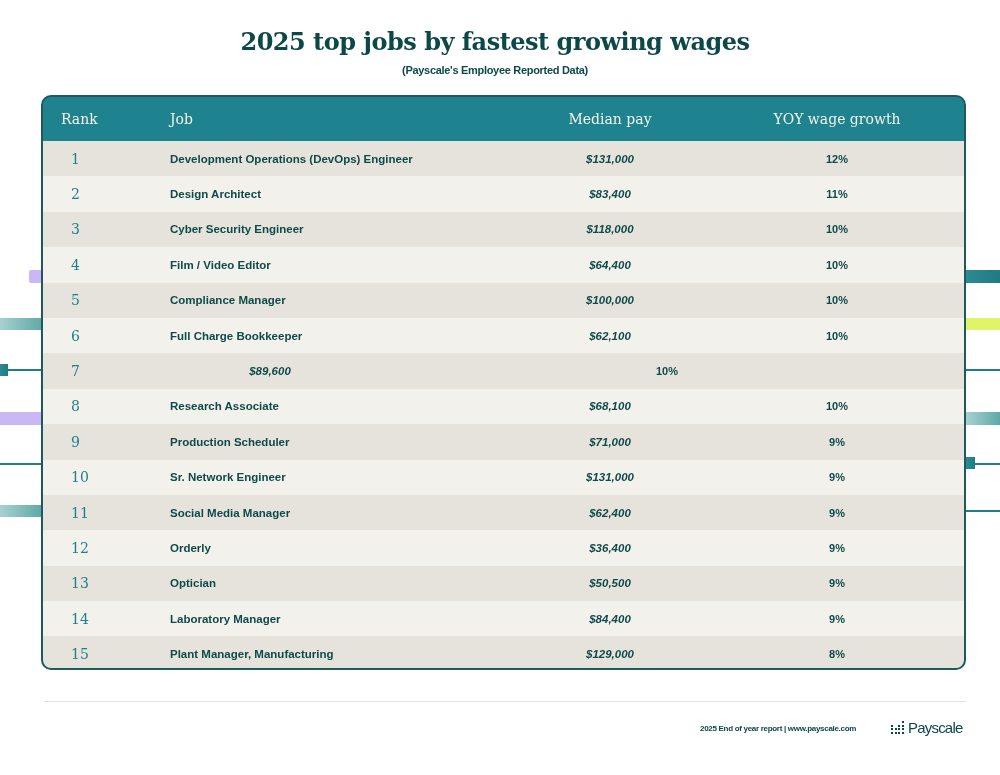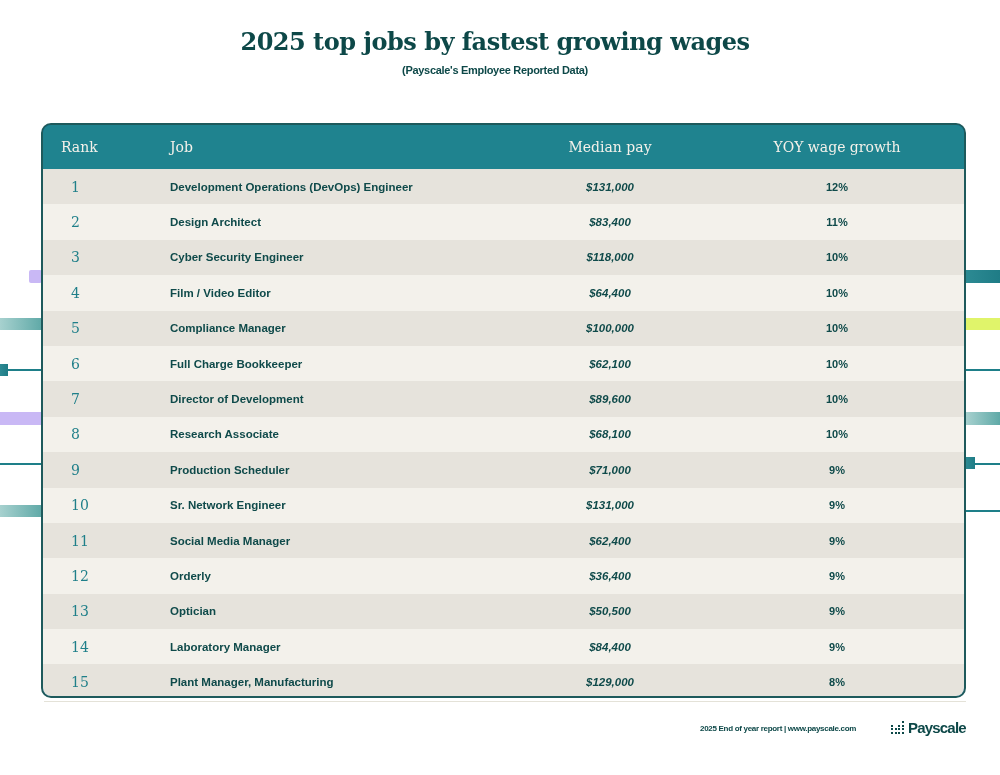--- a/index.html
+++ b/index.html
@@ -22,21 +22,20 @@
   .bar-purple { background: #c9b8f5; }
   .bar-teal-grad { background: linear-gradient(90deg, #a7d1cf, #5fa9a7); }
   .bar-teal-dark { background: linear-gradient(90deg, #2c8a93, #1f7c86); }
   .bar-lime { background: #e0f46a; }
   .line-teal { background: #1e7f89; height: 2px; }
 
   .table-card {
     position: absolute; left: 41px; top: 95px; width: 925px; height: 575px;
     border: 2px solid #1e5a5c; border-radius: 10px; overflow: hidden;
     background: #0369a1;
-    margin-top: 28px;
   }
   .thead {
     height: 44px; background: #1f838f; display: flex; align-items: center;
     color: #f4f1ea; font-family: "DejaVu Serif", serif; font-size: 14px;
   }
   .c-rank { width: 127px; padding-left: 18px; }
   .c-job { width: 340px; }
   .c-pay { width: 200px; text-align: center; }
   .c-yoy { flex: 1; text-align: center; }
 
@@ -66,21 +65,21 @@
   .logo {
     position: absolute; left: 891px; top: 719px; display: flex; align-items: center; gap: 3px;
   }
   .logo-mark {
     width: 14px; height: 13px; display: grid; grid-template-columns: repeat(4, 2px);
     grid-template-rows: repeat(4, 2px); gap: 1.5px;
   }
   .logo-mark span { background: #0d4848; width: 2px; height: 2px; }
   .logo-mark span.off { background: transparent; }
   .logo-word {
-    font-family: "Liberation Sans", sans-serif; font-weight: bold; font-size: 15px;
+    font-family: "Liberation Sans", sans-serif; font-weight: normal; font-size: 15px;
     color: #0d4848; letter-spacing: -0.8px;
   }
 </style>
 </head>
 <body>
 
 <div class="title">2025 top jobs by fastest growing wages</div>
 <div class="subtitle">(Payscale's Employee Reported Data)</div>
 
 <div class="deco bar-purple" style="left:29px;top:270px;width:13px;height:13px;border-radius:2px;"></div>
@@ -138,21 +137,20 @@
         <div class="c-yoy">10%</div>
       </div>
     <div class="row">
         <div class="c-rank">6</div>
         <div class="c-job">Full Charge Bookkeeper</div>
         <div class="c-pay">$62,100</div>
         <div class="c-yoy">10%</div>
       </div>
     <div class="row">
         <div class="c-rank">7</div>
-        <div class="c-job">Director of Development</div>
         <div class="c-pay">$89,600</div>
         <div class="c-yoy">10%</div>
       </div>
     <div class="row">
         <div class="c-rank">8</div>
         <div class="c-job">Research Associate</div>
         <div class="c-pay">$68,100</div>
         <div class="c-yoy">10%</div>
       </div>
     <div class="row">

